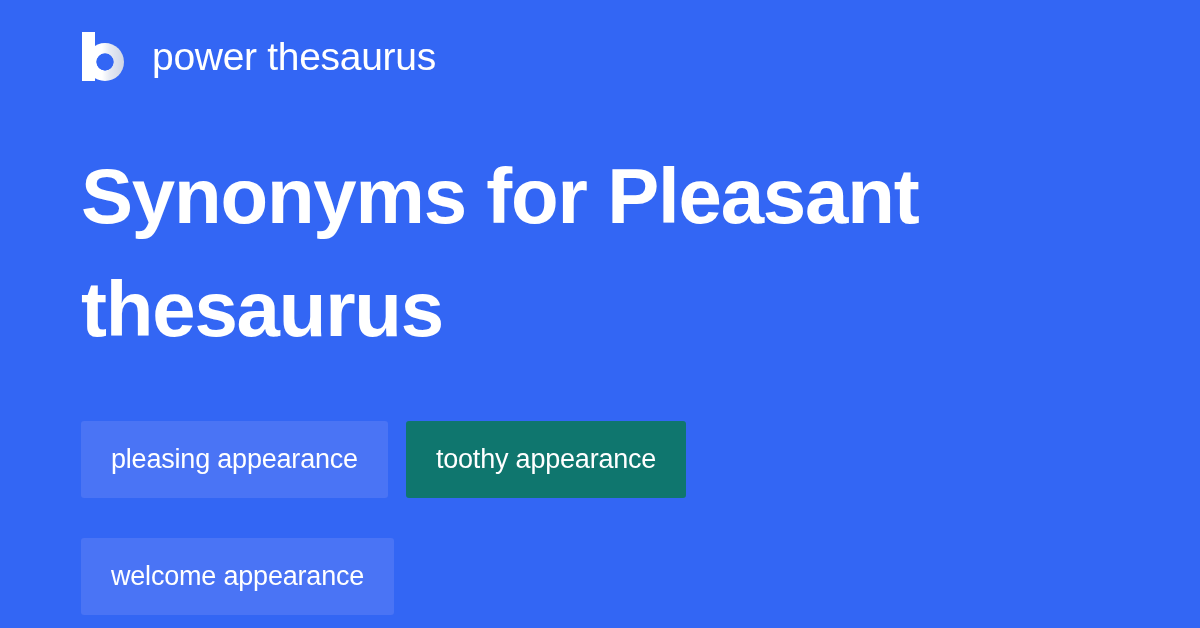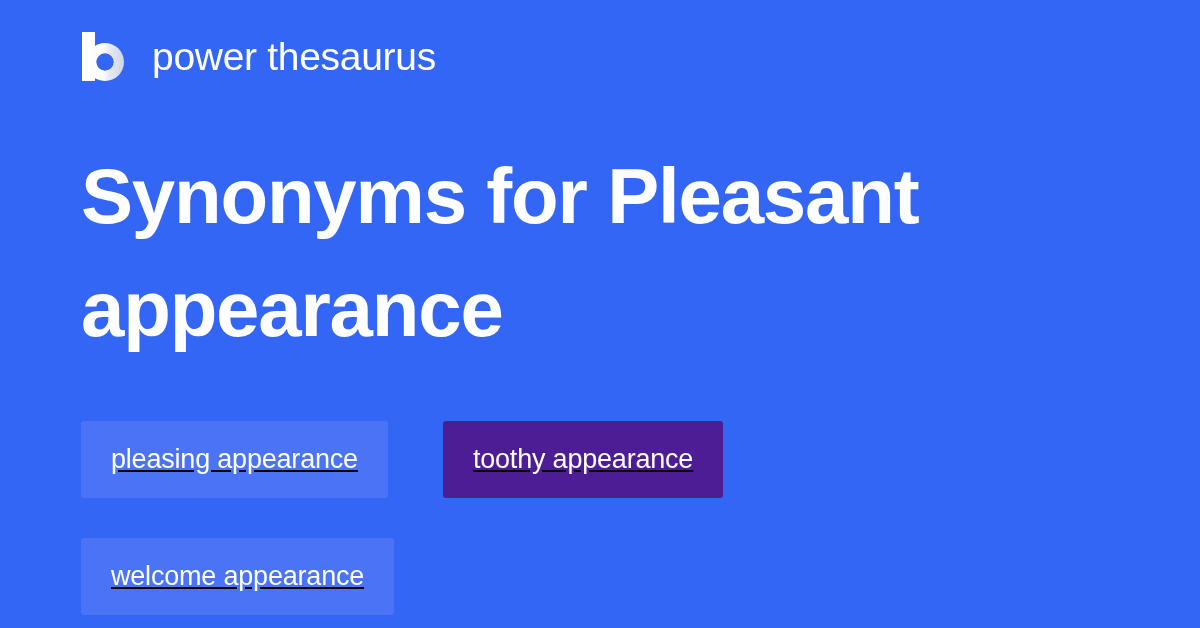--- a/index.html
+++ b/index.html
@@ -68,22 +68,21 @@
   }
 
   
   .chips {
     position: absolute;
     left: 81px;
     top: 421px;
     width: 1040px;
     display: flex;
     flex-wrap: wrap;
-    gap: 20px 12px;
-    text-decoration: underline;
+    gap: 20px 18px;
   }
 
   .chip {
     background: #4A74F5;
     color: #FFFFFF;
     border-radius: 3px;
     height: 77px;
     padding: 0 30px;
     display: flex;
     align-items: center;
@@ -123,22 +122,22 @@
       <circle cx="24" cy="31" r="19" fill="url(#bowlGrad)" mask="url(#holeMask)"></circle>
 
       <rect x="1" y="1" width="13" height="48" fill="#FFFFFF"></rect>
 
       <path d="M1 12 h13 v38 H1 z" fill="#FFFFFF"></path>
       <circle cx="24" cy="31" r="8.5" fill="#3366F4"></circle>
     </svg>
     <span class="brand-name">power thesaurus</span>
   </div>
 
-  <h1 class="headline">Synonyms for Pleasant appearance</h1>
+  <h1 class="headline">Synonyms for Pleasant thesaurus</h1>
 
   <div class="chips">
     <div class="chip" style="background: rgb(74, 116, 245); color: rgb(255, 255, 255);">pleasing appearance</div>
-    <div class="chip" style="background: #4c1d95; color: rgb(255, 255, 255); margin-left: 43px;">toothy appearance</div>
+    <div class="chip" style="background: #0f766e; color: rgb(255, 255, 255);">toothy appearance</div>
     <div class="chip-row-break"></div>
     <div class="chip" style="background: rgb(74, 116, 245); color: rgb(255, 255, 255); text-align: right;">welcome appearance</div>
   </div>
 
 </div>
 
 </body></html>

